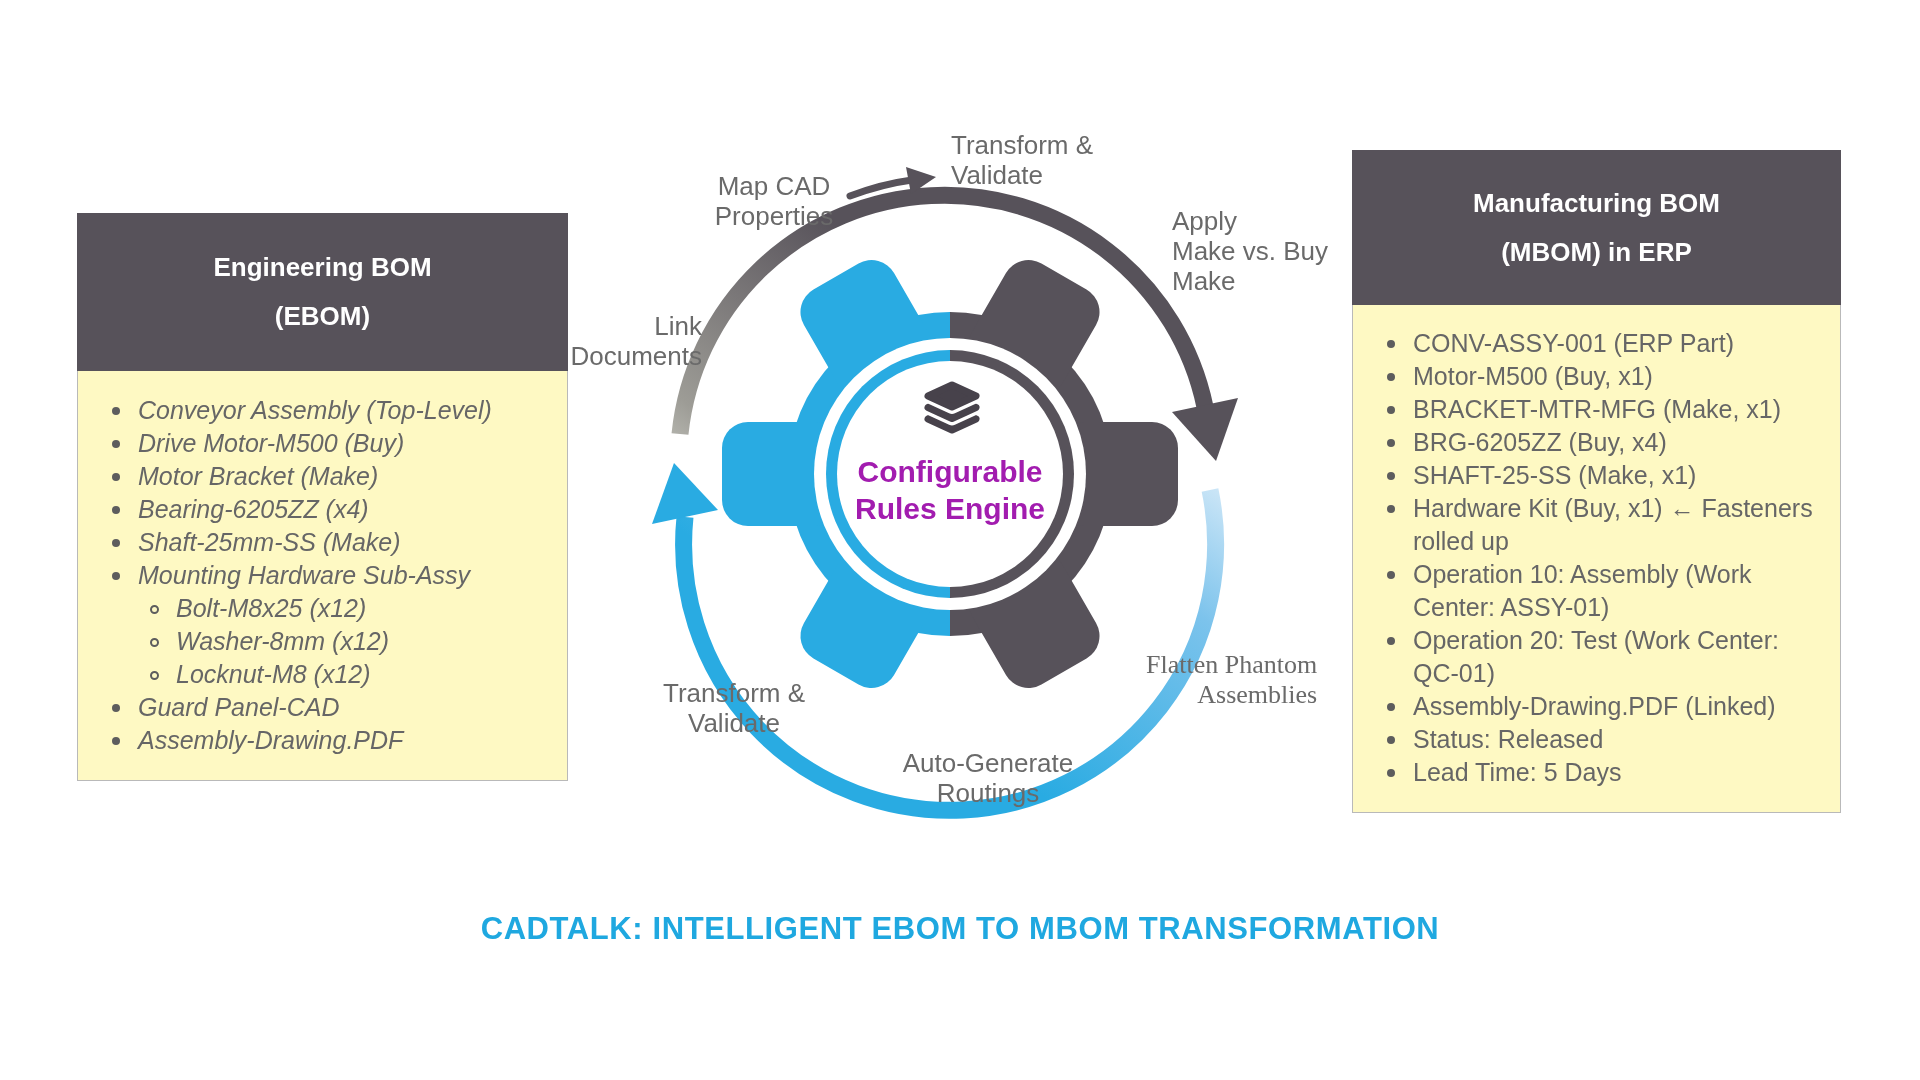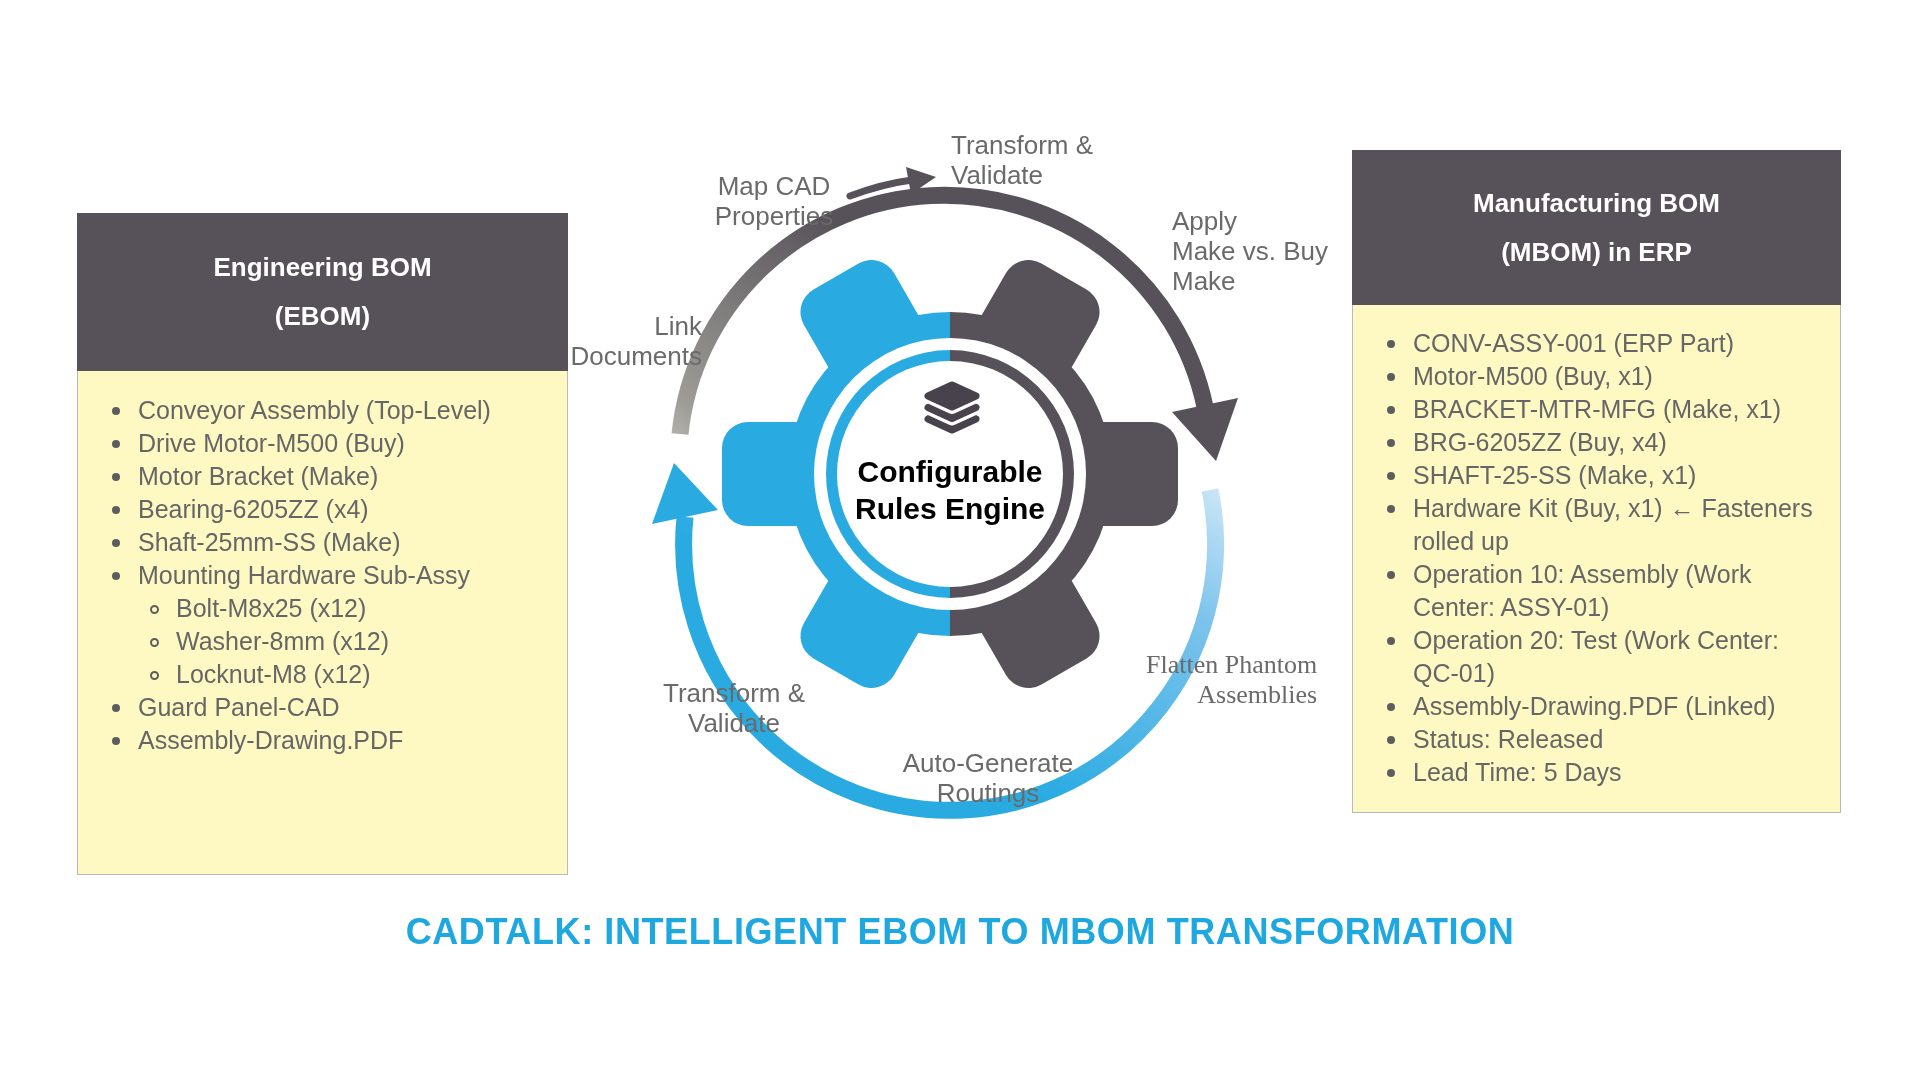--- a/index.html
+++ b/index.html
@@ -8,21 +8,21 @@
   .stage { position:relative; width:1920px; height:1080px; background:#ffffff; }
 
   
   .panel { position:absolute; }
   .panel-header { background:#57525A; color:#ffffff; display:flex; flex-direction:column;
                   align-items:center; justify-content:center; text-align:center;
                   font-weight:bold; font-size:26px; line-height:49px; }
   .panel-body { background:#fef9c3; border:1px solid #b9b9b9; border-top:none; }
   .panel-left  { left:77px;  top:197px; width:491px;margin-top:16px; }
   .panel-left  .panel-header { height:158px; }
-  .panel-left  .panel-body   { height:504px; padding:23px 16px 0 24px; }
+  .panel-left  .panel-body   { height:410px; padding:23px 16px 0 24px;font-style:italic; }
   .panel-right { left:1352px; top:150px; width:489px; }
   .panel-right .panel-header { height:155px; }
   .panel-right .panel-body   { height:508px; padding:22px 14px 0 24px; }
 
   ul.bom { list-style:none; color:#666666; font-size:25px; line-height:33px; }
   ul.bom li { position:relative; padding-left:36px; }
   ul.bom li .dot { position:absolute; left:10px; top:13px; width:8px; height:8px;
                    border-radius:50%; background:#5d5d5d; }
   ul.bom li.l2 { margin-left:38px; }
   ul.bom li.l2 .dot { background:transparent; border:2px solid #5d5d5d; width:9px; height:9px; }
@@ -31,24 +31,24 @@
   .lbl { position:absolute; color:#6a6a6a; font-size:26px; line-height:30px; }
   .lbl-map      { left:688px;  top:171px; width:172px; text-align:center; }
   .lbl-tvt      { left:951px;  top:130px; text-align:left; }
   .lbl-apply    { left:1172px; top:206px; text-align:left; }
   .lbl-link     { left:480px;  top:311px; width:222px; text-align:right; }
   .lbl-tvb      { left:648px;  top:678px; width:172px; text-align:center; }
   .lbl-auto     { left:888px;  top:748px; width:200px; text-align:center; }
   .lbl-flatten  { left:1146px; top:650px; text-align:right;font-family:Liberation Serif, serif; }
 
   .hub-text { position:absolute; left:810px; top:453px; width:280px; text-align:center;
-              font-size:30px; font-weight:bold; color:#000000; line-height:37px; }
+              font-size:30px; font-weight:bold; color:#a21caf; line-height:37px; }
 
   .caption { position:absolute; left:0; top:911px; width:1920px; text-align:center;
-             font-size:36px; font-weight:bold; letter-spacing:0.6px; color:#1FA8E0; }
+             font-size:31px; font-weight:bold; letter-spacing:0.6px; color:#1FA8E0; }
 
   svg.diagram { position:absolute; left:0; top:0; width:1920px; height:1080px; }
 </style>
 </head>
 <body>
 
 <div class="stage">
 
   <svg class="diagram" viewBox="0 0 1920 1080">
     <defs>

